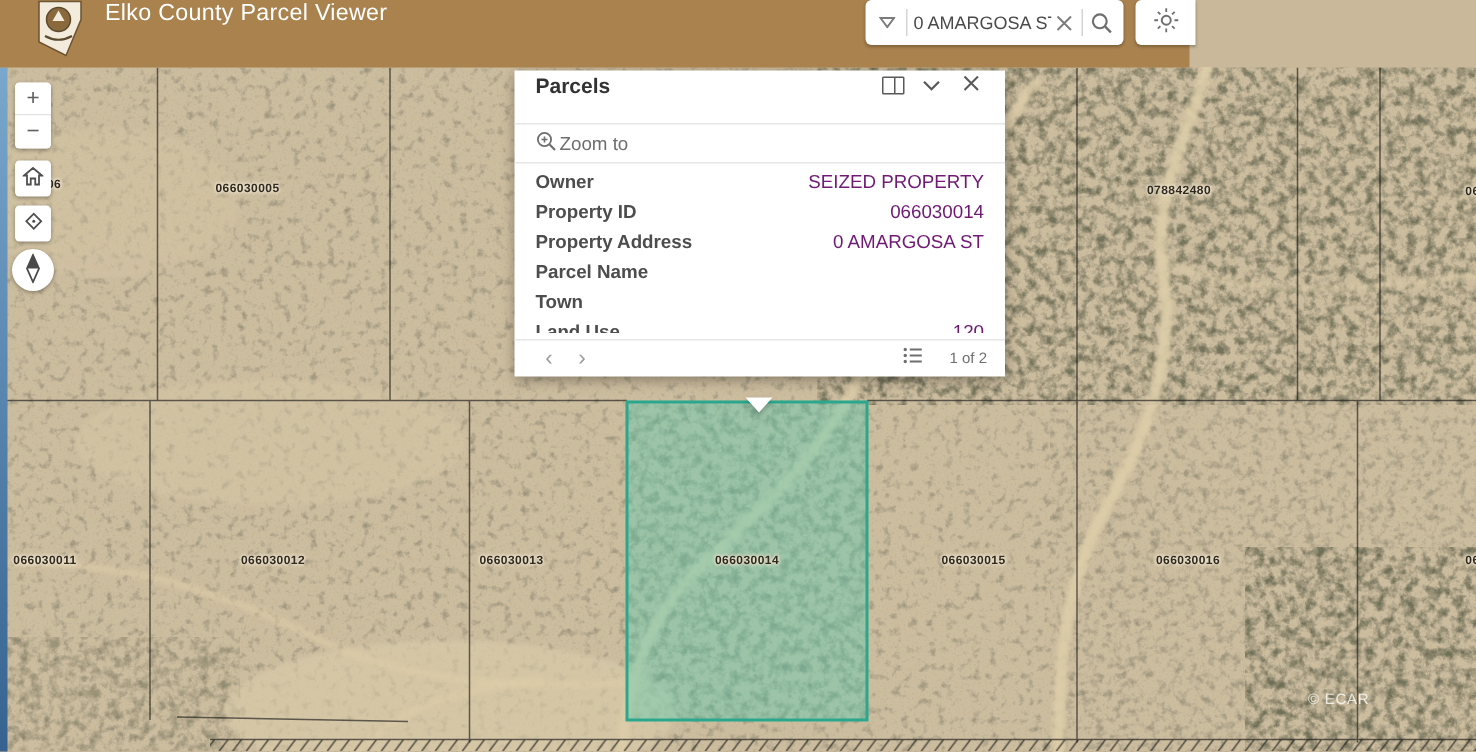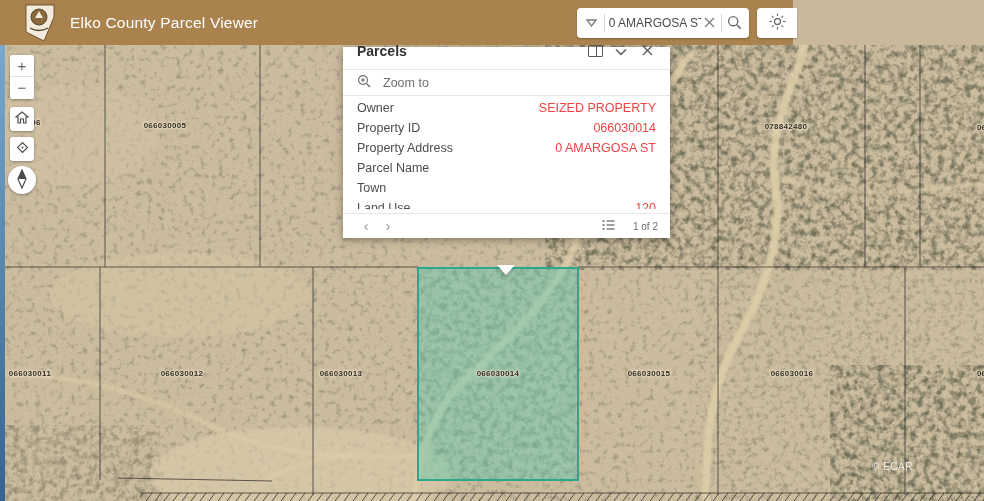--- a/index.html
+++ b/index.html
@@ -2,21 +2,21 @@
 <html><head>
 <meta charset="utf-8">
 <style>
   * { margin:0; padding:0; box-sizing:border-box; }
   html,body { width:984px; height:501px; overflow:hidden; }
   body { font-family:"Liberation Sans", sans-serif; background:#c9b89a; }
   .app { position:relative; width:984px; height:501px; overflow:hidden; }
 
   
   .hdr { position:absolute; left:0; top:0; width:793px; height:45px;
-         background:#a9824e; display:flex; align-items:center; z-index:50; }
+         background:#a9824e; display:flex; z-index:50; }
   .logo { width:32px; height:38px; margin-left:24px; flex:0 0 auto; }
   .hdr-title { color:#ffffff; font-size:15.5px; font-weight:400; margin-left:14px;
                letter-spacing:.2px; }
   .hdr-spacer { flex:1; }
   .searchbox { height:30px; width:172px; background:#fff; border-radius:4px;
                display:flex; align-items:center; padding:0 6px; margin-right:8px;
                box-shadow:0 1px 2px rgba(0,0,0,.25); }
   .searchbox .sep { width:1px; height:18px; background:#d4d4d4; margin:0 4px; }
   .search-input { border:none; outline:none; width:92px; font-size:12px; color:#4a4a4a;
                   font-family:"Liberation Sans",sans-serif; background:transparent; }
@@ -53,36 +53,36 @@
              background:#fff; border:none; box-shadow:0 1px 3px rgba(0,0,0,.35);
              display:flex; align-items:center; justify-content:center; cursor:pointer; }
 
   
   .popup { position:absolute; left:343px; top:2px; width:327px; z-index:30;
            background:#fff; box-shadow:0 2px 8px rgba(0,0,0,.35); }
   .popup-pointer { position:absolute; left:497px; top:220px; z-index:29;
            width:0; height:0; border-left:9px solid transparent;
            border-right:9px solid transparent; border-top:10px solid #fff;
            filter:drop-shadow(0 2px 2px rgba(0,0,0,.25)); }
-  .pp-head { height:23px; display:flex; align-items:center; padding:0 10px 15px 14px;
+  .pp-head { height:36px; display:flex; align-items:center; padding:0 10px 15px 14px;
              border-bottom:1px solid #e6e6e6; }
   .pp-title { font-size:14px; font-weight:bold; color:#323232; flex:1; }
   .pp-hicon { width:26px; height:24px; display:flex; align-items:center;
               justify-content:center; color:#595959; cursor:pointer; }
   .dockicon { width:15px; height:12px; border:1.5px solid #595959; border-radius:1px;
               position:relative; }
   .dockicon::after { content:""; position:absolute; right:2px; top:0; bottom:0;
               width:3px; border-left:1.5px solid #595959; }
-  .pp-zoomrow { height:26px; display:flex; align-items:center; gap:12px;
+  .pp-zoomrow { height:26px; display:flex; align-items:center; gap:2px;
                 padding:0 14px; border-bottom:1px solid #e6e6e6; color:#6e6e6e;
                 font-size:12.5px; cursor:pointer; }
   .pp-rows { padding:2px 0 0 0; }
   .pp-row { display:flex; align-items:center; height:20px; padding:0 14px; }
-  .pp-row .lab { font-size:12.5px; color:#4d4d4d; flex:0 0 auto; }
-  .pp-row .val { font-size:12.5px; color:#ef4444; flex:1; text-align:right;
+  .pp-row .lab { font-size:12.5px; color:#4d4d4d; flex:0 0 auto;font-weight:bold; }
+  .pp-row .val { font-size:12.5px; color:#701a75; flex:1; text-align:right;
                  white-space:nowrap; }
   .pp-clip { height:11px; overflow:hidden; }
   .pp-foot { height:25px; border-top:1px solid #e6e6e6; display:flex;
              align-items:center; padding:0 12px; margin-top:4px; }
   .pg-arrow { font-size:15px; color:#9a9a9a; width:22px; text-align:center;
               cursor:pointer; line-height:22px; }
   .pp-foot .grow { flex:1; }
   .pg-count { font-size:10px; color:#6e6e6e; margin-left:18px; }
 </style>
 </head>

